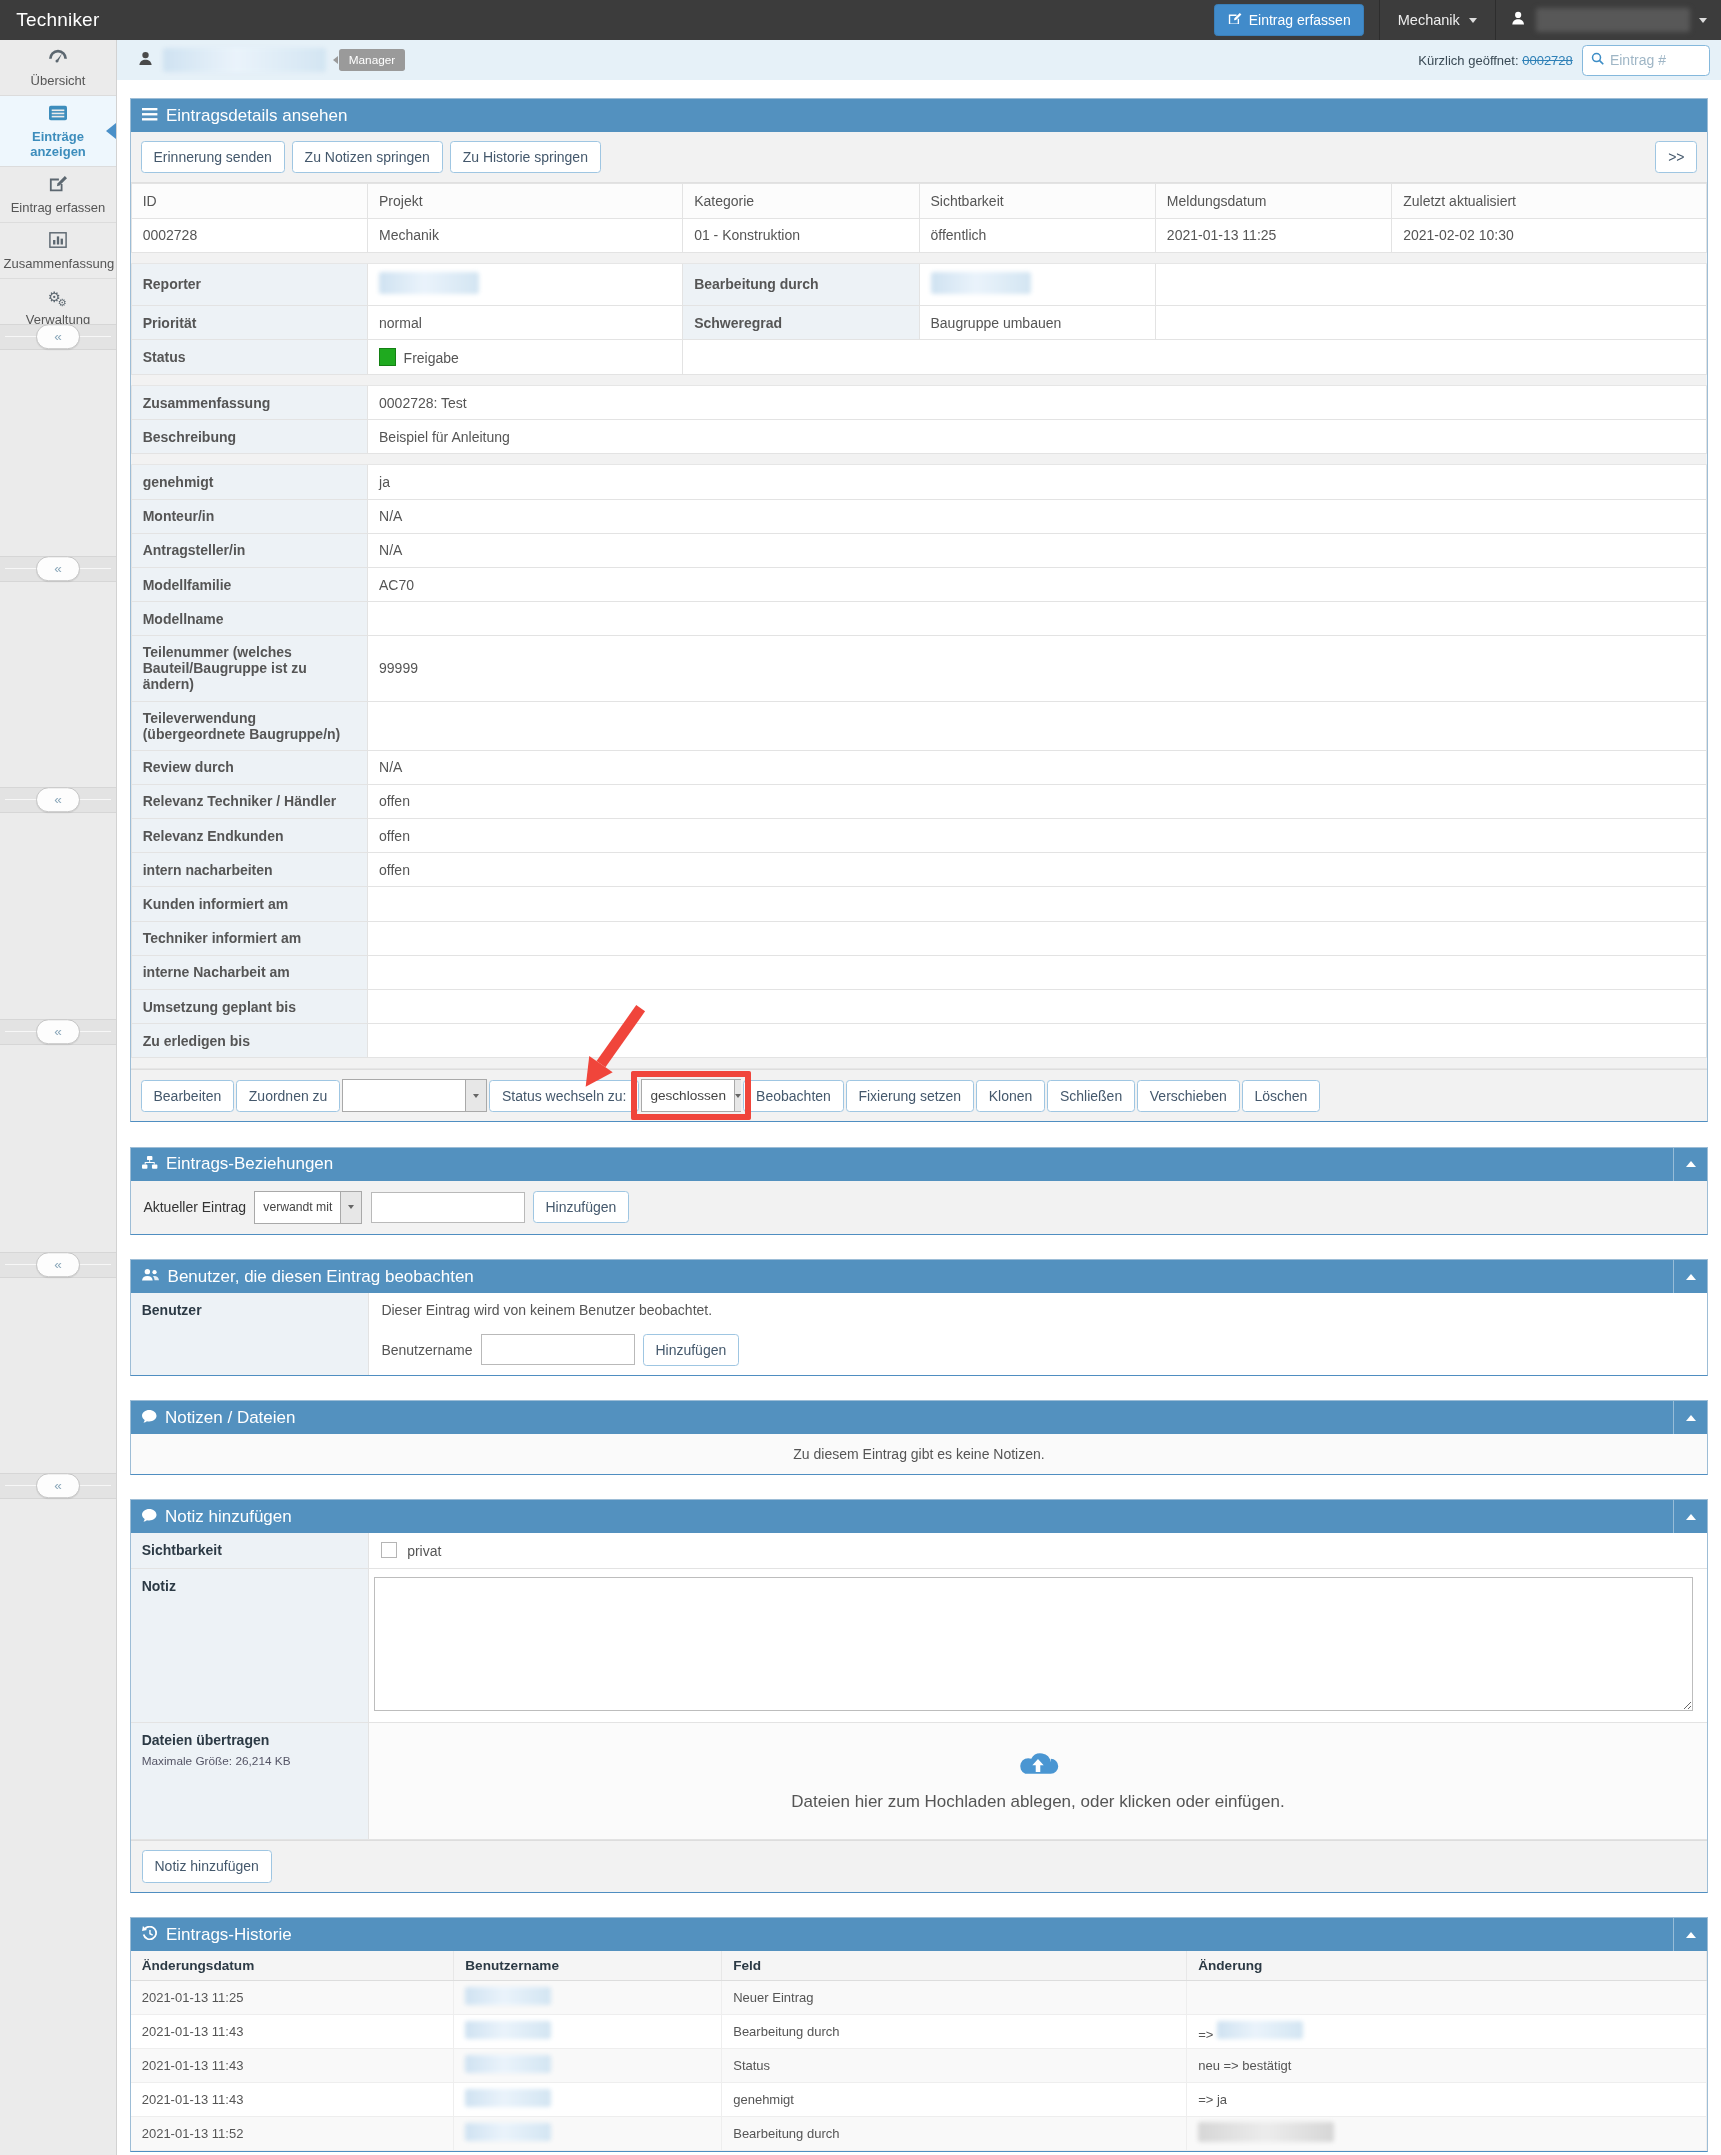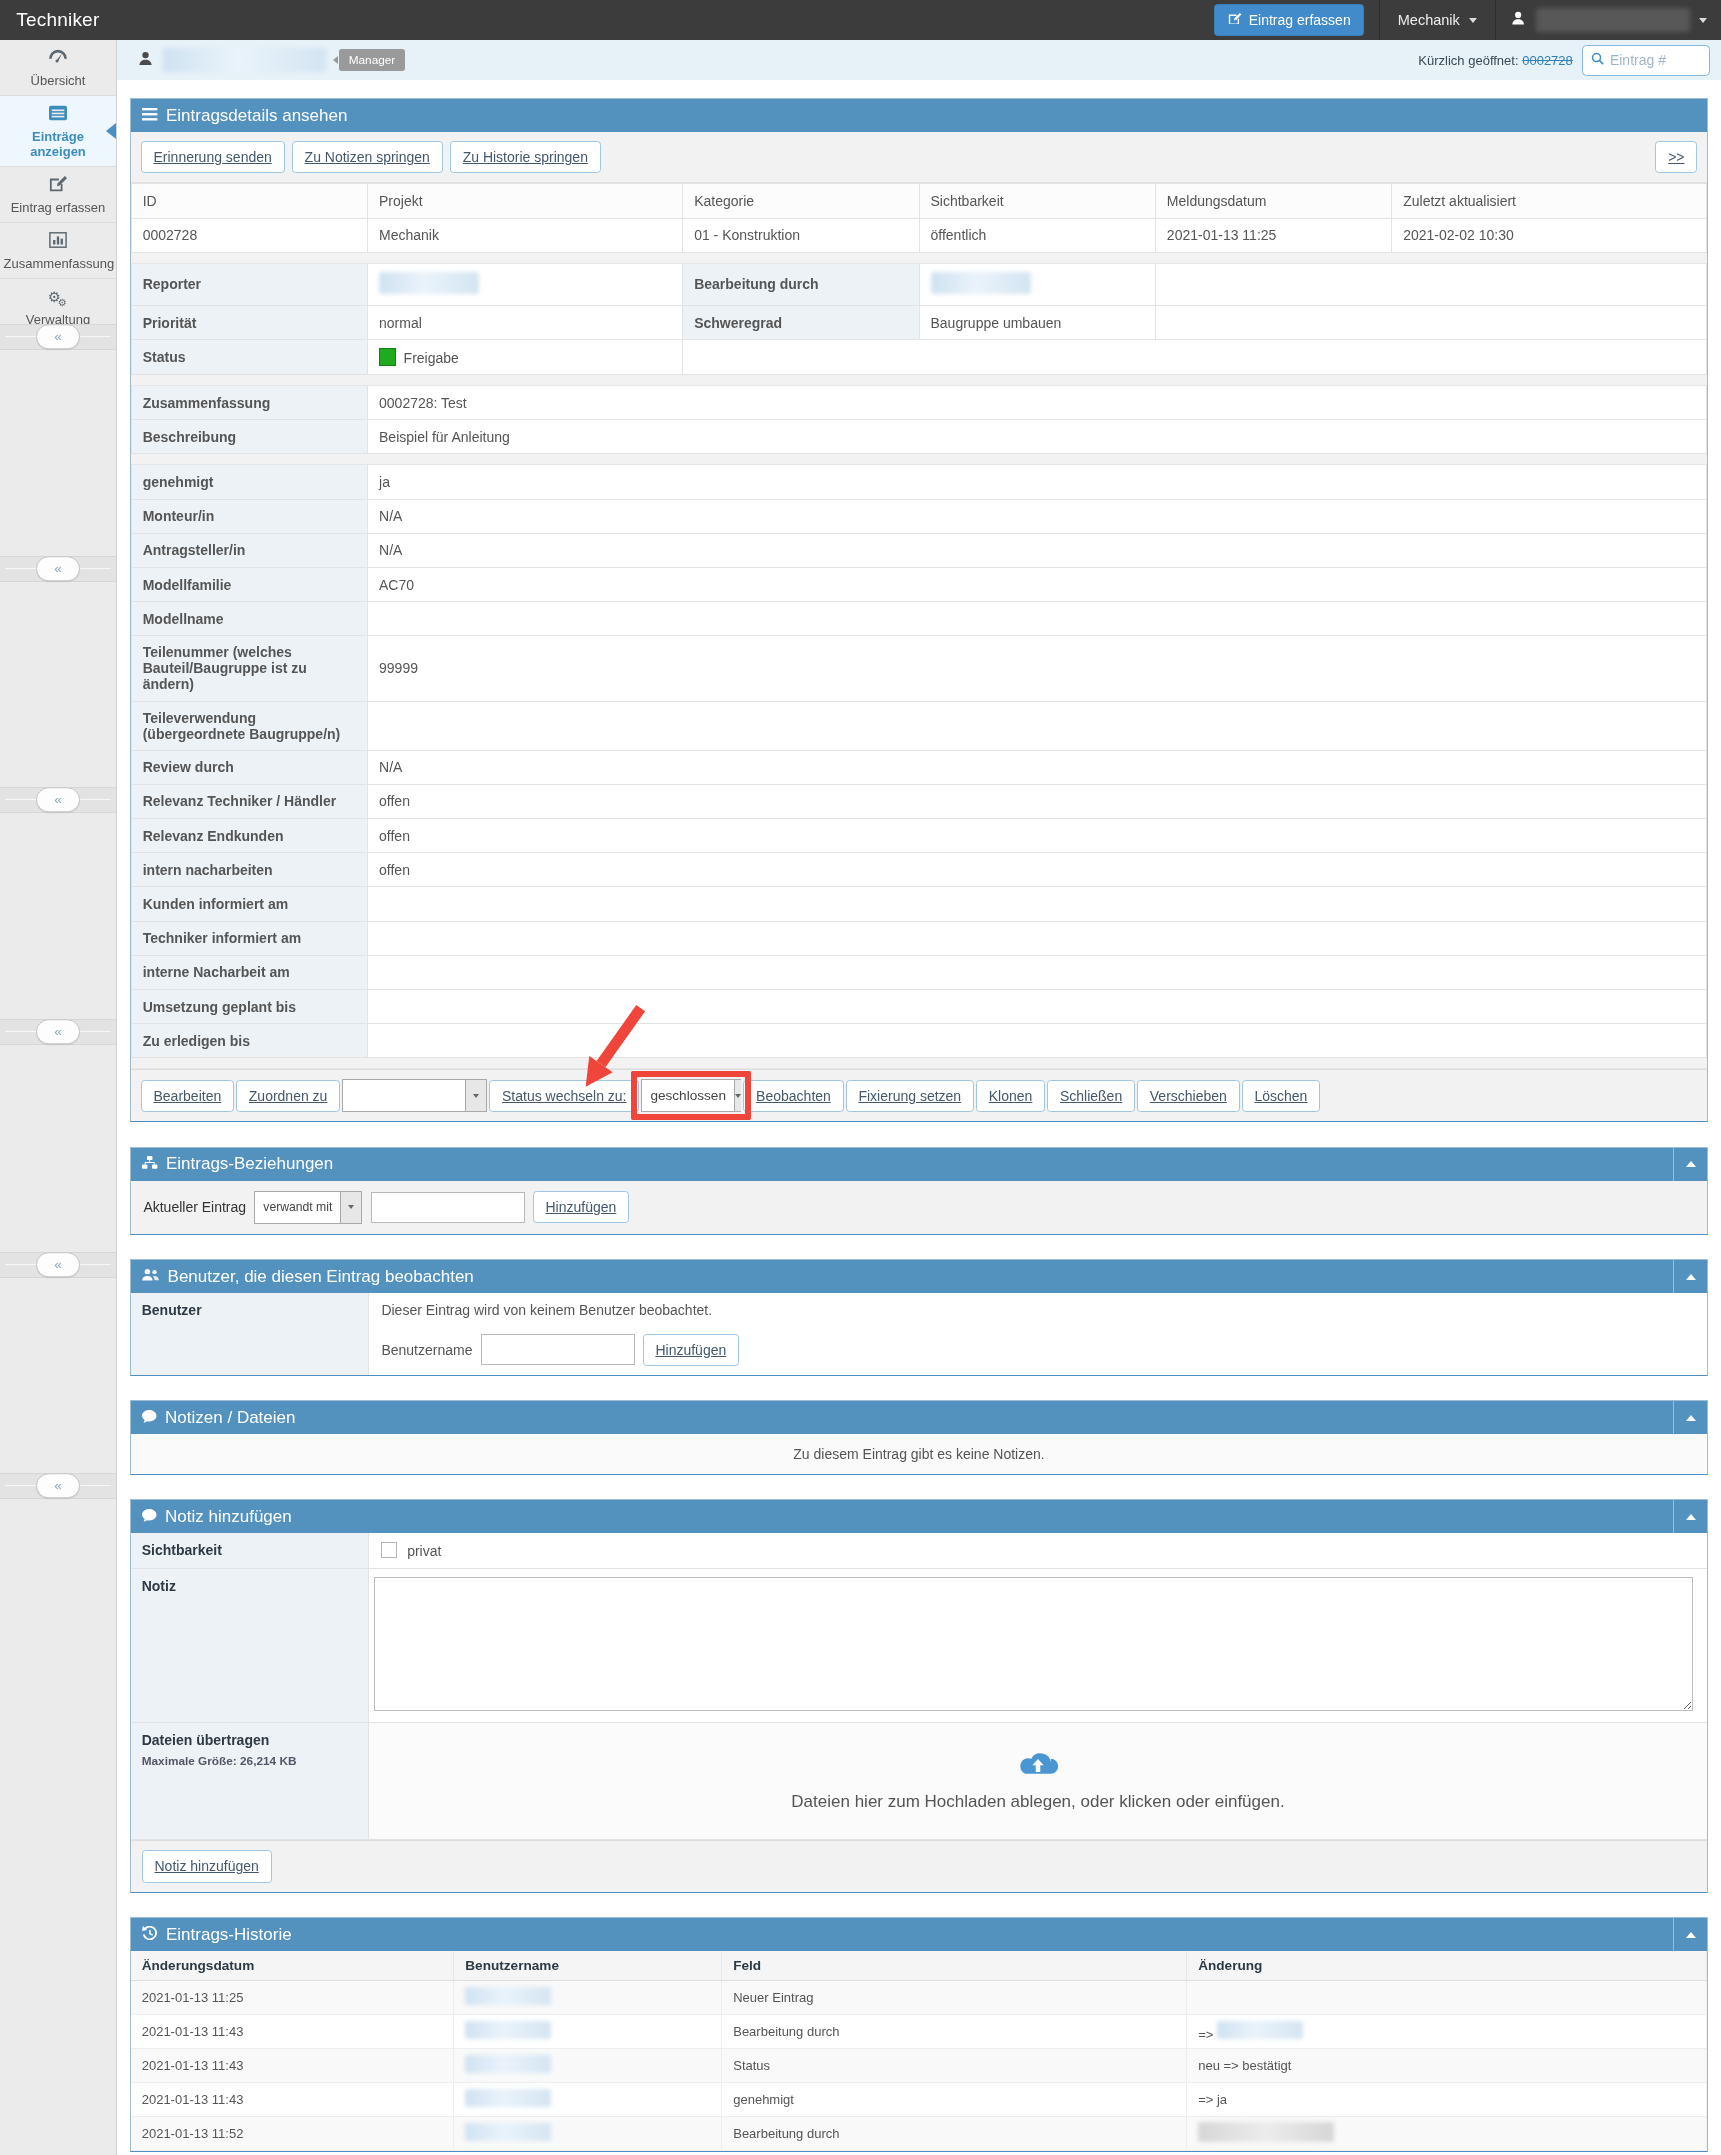--- a/index.html
+++ b/index.html
@@ -51,21 +51,21 @@
   .searchbox .ph{color:#9fb6c6;font-size:14px;}
   
   .content{padding:18px 12.7px 0;}
   .widget{border:0.9px solid #9dbdd6;border-bottom:1.8px solid #4f8ec1;margin-bottom:24.4px;background:#fff;}
   .w-head{height:33px;background:#5391bf;color:#fff;display:flex;align-items:center;padding:0 11.8px;}
   .w-title{font-size:17px;margin-left:8.1px;}
   .w-collapse{margin-left:auto;align-self:stretch;display:flex;align-items:center;padding-left:11.8px;
               border-left:0.9px solid rgba(255,255,255,.4);cursor:pointer;}
   .tri-up{width:0;height:0;border-left:5.4px solid transparent;border-right:5.4px solid transparent;border-bottom:6.3px solid #fff;}
   .btn{display:inline-flex;align-items:center;justify-content:center;background:#fff;border:0.9px solid #9fc6e2;border-radius:3.6px;
-       color:#44586c;font-size:14px;padding:7.2px 11.8px;cursor:pointer;white-space:nowrap;text-decoration:underline;}
+       color:#44586c;font-size:14px;padding:7.2px 11.8px;cursor:pointer;white-space:nowrap;}
   .toolbar{background:#f2f2f2;padding:9px 10px;display:flex;gap:7.2px;align-items:center;border-bottom:0.9px solid #e0e0e0;}
   .toolbar .spacer{flex:1;}
   
   table.detail{width:100%;border-collapse:collapse;table-layout:fixed;}
   table.detail td{border:0.9px solid #e3e3e3;padding:8.1px 11px;font-size:14px;height:17px;vertical-align:middle;
                   word-wrap:break-word;color:#555;}
   td.c-h{font-weight:normal;color:#2c3a45;background:#fcfcfc;}
   td.c-l{font-weight:bold;color:#2c3a45;background:#edf2f6;}
   td.c-tall{height:45px;vertical-align:top;}
   tr.sprow td{border-left:none;border-right:none;border-color:#e6e6e6;background:#f2f2f2;height:10px;padding:0;}
@@ -80,21 +80,21 @@
   .hl-wrap::before{content:"";position:absolute;inset:-8.1px -10px;border:6.3px solid #f0453b;border-radius:1.8px;z-index:5;pointer-events:none;}
   .arrow-svg{position:absolute;left:-78px;top:-78px;z-index:6;pointer-events:none;}
   
   .rel-body{background:#f2f2f2;padding:10px 12.7px;display:flex;align-items:center;gap:8.1px;font-size:14px;color:#333;}
   .txt-input{height:29px;background:#fff;border:0.9px solid #b9b9b9;width:152px;}
   
   .lrow{display:flex;border-bottom:0.9px solid #e3e3e3;}
   .lrow:last-child{border-bottom:none;}
   .lcell{width:238px;flex:none;background:#edf2f6;border-right:0.9px solid #e3e3e3;padding:9px 11px;
          font-weight:bold;color:#2c3a45;font-size:14px;box-sizing:border-box;}
-  .lcell .sub{display:block;font-weight:bold;font-size:11.8px;color:#556;margin-top:5.4px;}
+  .lcell .sub{display:block;font-weight:normal;font-size:11.8px;color:#556;margin-top:5.4px;}
   .rcell{flex:1;padding:9px 12.7px;font-size:14px;color:#555;box-sizing:border-box;}
   .watch-add{display:flex;align-items:center;gap:8.1px;margin-top:15.4px;}
   .notes-empty{background:#fafafa;text-align:center;padding:11.8px;font-size:14px;color:#555;}
   .cb{display:inline-block;width:13.6px;height:13.6px;border:0.9px solid #b5b5b5;background:#fff;vertical-align:-1.8px;margin-right:6.3px;}
   textarea.note{width:calc(100% - 5.4px);height:134px;border:0.9px solid #bdbdbd;resize:vertical;box-sizing:border-box;
                 font-family:"Liberation Sans",sans-serif;font-size:13.6px;}
   .dropzone{height:116px;background:#fbfbfb;display:flex;flex-direction:column;align-items:center;justify-content:center;gap:8.1px;cursor:pointer;}
   .dz-text{font-size:17px;color:#555;}
   .w-foot{background:#f2f2f2;border-top:0.9px solid #ddd;padding:9px 11px;}
   

